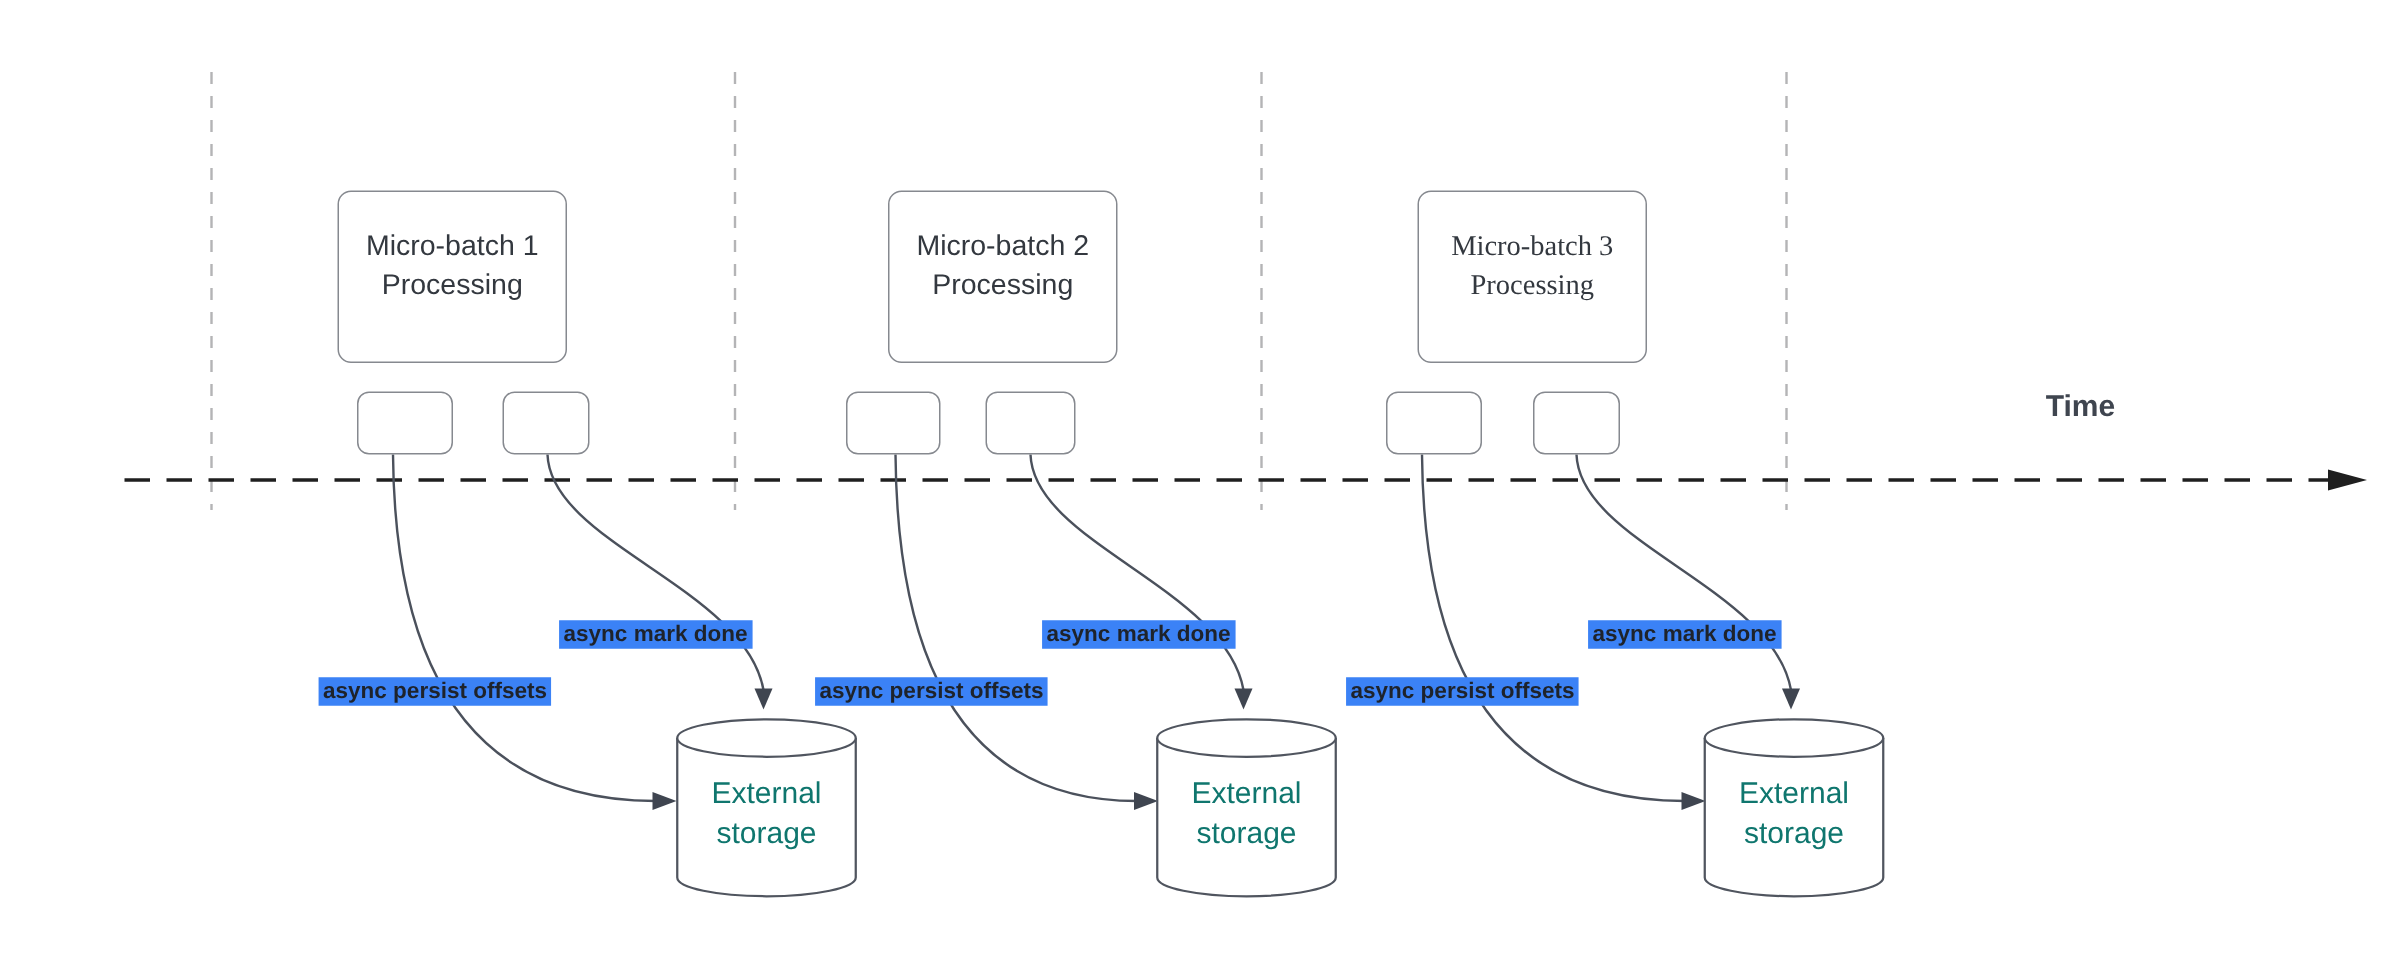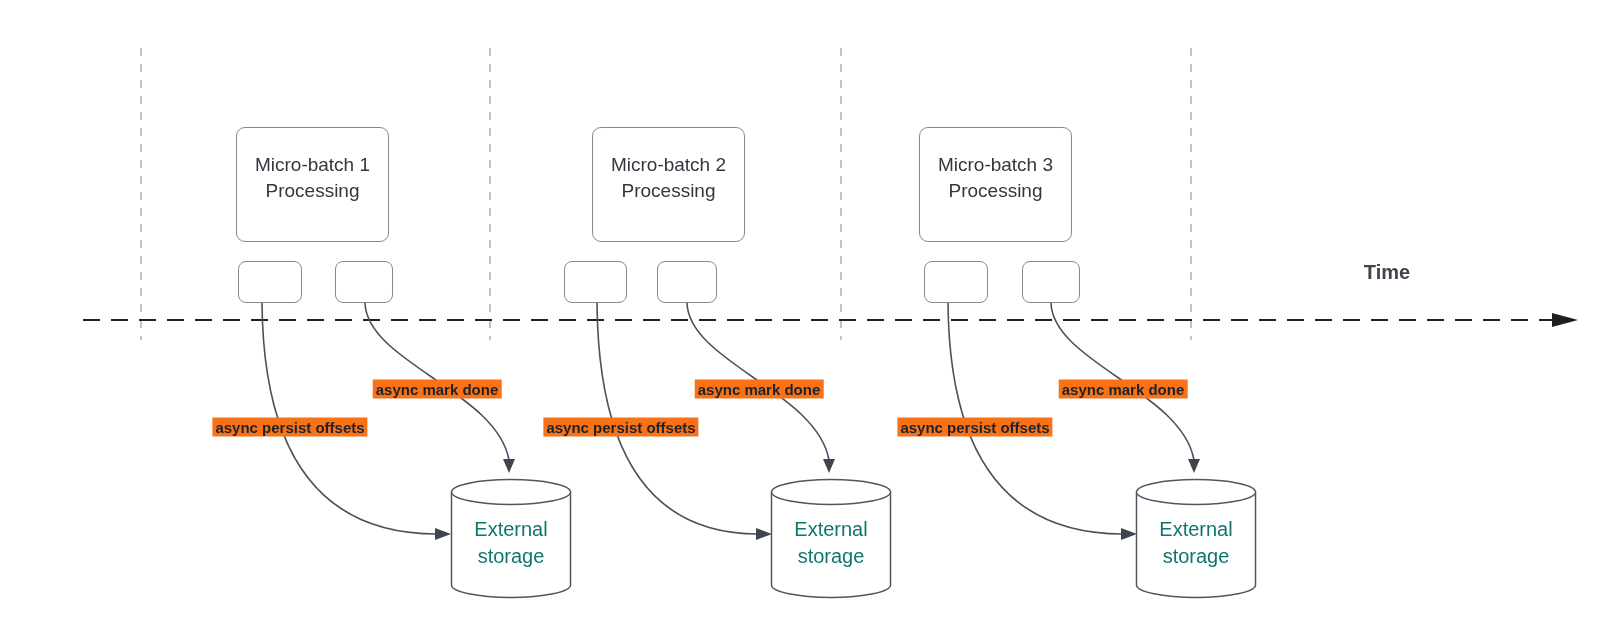--- a/index.html
+++ b/index.html
@@ -35,26 +35,27 @@
     position: absolute;
     height: 42px;
     border: 1.4px solid #86898f;
     border-radius: 8px;
     background: #ffffff;
     box-sizing: border-box;
   }
   .arrow-label {
     position: absolute;
     transform: translate(-50%, -50%);
-    background: #f97316;
+    background: #3b82f6;
     padding: 1px 3px;
     font-size: 15px;
     font-weight: bold;
     color: #1e232b;
     white-space: nowrap;
+    margin-top: 34px;
   }
   .storage-label {
     position: absolute;
     width: 120px;
     transform: translateX(-50%);
     text-align: center;
     font-size: 20px;
     line-height: 27px;
     color: #0f766e;
   }
@@ -101,21 +102,21 @@
     <g fill="#ffffff" stroke="#50555f" stroke-width="1.5">
       <path d="M 451.5 492 L 451.5 585 A 59.5 12.5 0 0 0 570.5 585 L 570.5 492"></path>
       <ellipse cx="511" cy="492" rx="59.5" ry="12.5"></ellipse>
       <path d="M 771.5 492 L 771.5 585 A 59.5 12.5 0 0 0 890.5 585 L 890.5 492"></path>
       <ellipse cx="831" cy="492" rx="59.5" ry="12.5"></ellipse>
       <path d="M 1136.5 492 L 1136.5 585 A 59.5 12.5 0 0 0 1255.5 585 L 1255.5 492"></path>
       <ellipse cx="1196" cy="492" rx="59.5" ry="12.5"></ellipse>
     </g>
   </svg>
 
-  <div class="proc-box" style="left:236px; top:127px;">
+  <div class="proc-box" style="left:225px; top:127px;">
     <span>Micro-batch 1</span>
     <span>Processing</span>
   </div>
   <div class="task-box" style="left:238px; top:261px; width:64px;"></div>
   <div class="task-box" style="left:335px; top:261px; width:58px;"></div>
   <div class="arrow-label" style="left:290px; top:427px;">async persist offsets</div>
   <div class="arrow-label" style="left:437px; top:389px;">async mark done</div>
   <div class="storage-label" style="left:511px; top:516px;">
     <div>External</div>
     <div>storage</div>
@@ -127,21 +128,21 @@
   </div>
   <div class="task-box" style="left:564px; top:261px; width:63px;"></div>
   <div class="task-box" style="left:657px; top:261px; width:60px;"></div>
   <div class="arrow-label" style="left:621px; top:427px;">async persist offsets</div>
   <div class="arrow-label" style="left:759px; top:389px;">async mark done</div>
   <div class="storage-label" style="left:831px; top:516px;">
     <div>External</div>
     <div>storage</div>
   </div>
 
-  <div class="proc-box" style="left:919px; top:127px;">
+  <div class="proc-box" style="left:945px; top:127px;font-family:Liberation Serif, serif;">
     <span>Micro-batch 3</span>
     <span>Processing</span>
   </div>
   <div class="task-box" style="left:924px; top:261px; width:64px;"></div>
   <div class="task-box" style="left:1022px; top:261px; width:58px;"></div>
   <div class="arrow-label" style="left:975px; top:427px;">async persist offsets</div>
   <div class="arrow-label" style="left:1123px; top:389px;">async mark done</div>
   <div class="storage-label" style="left:1196px; top:516px;">
     <div>External</div>
     <div>storage</div>

